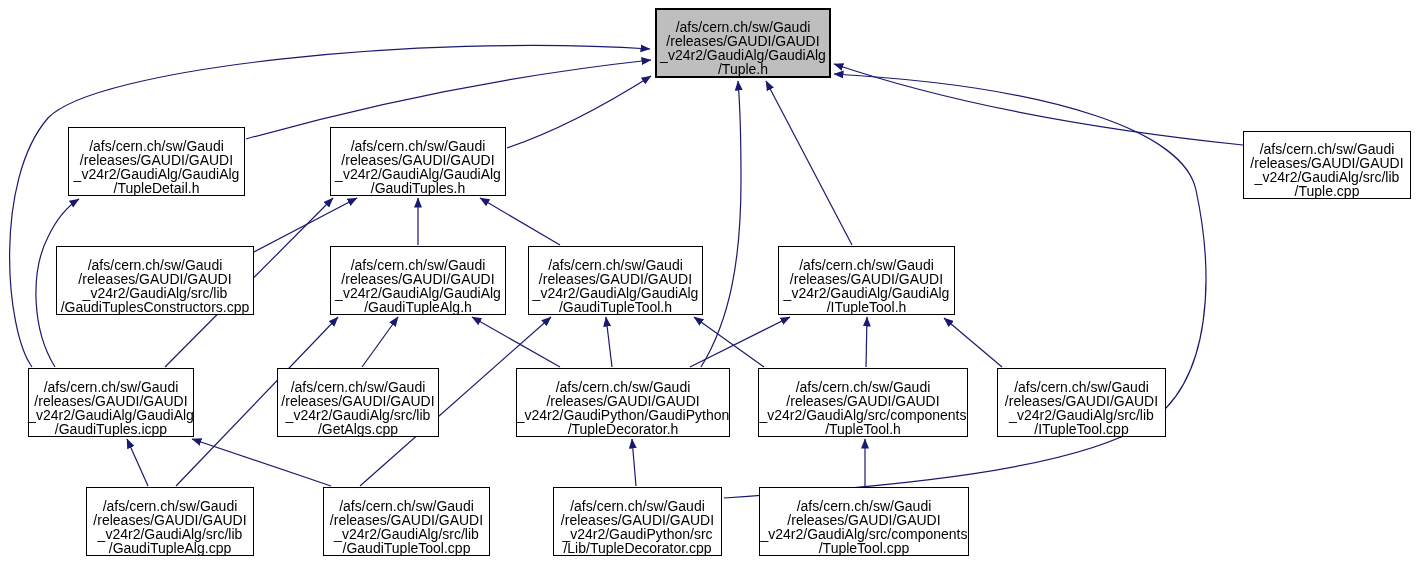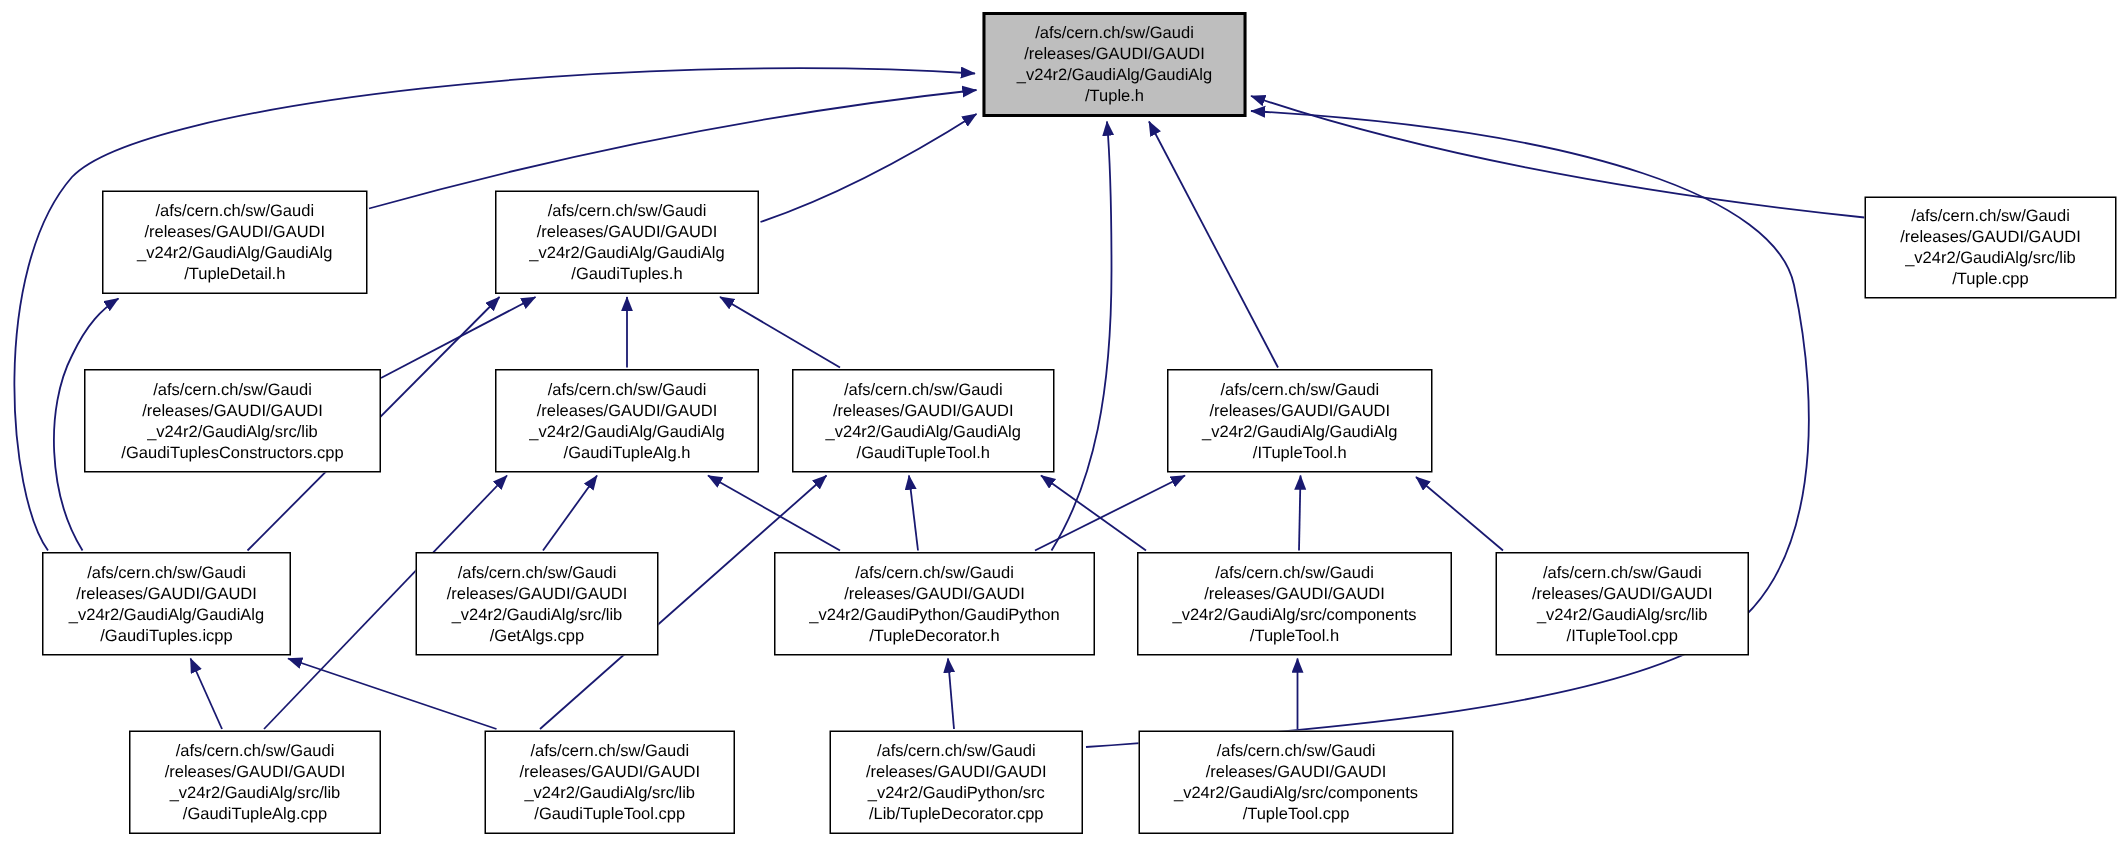--- a/index.html
+++ b/index.html
@@ -19,25 +19,25 @@
     position: absolute;
     left: 0;
     top: 0;
     pointer-events: none;
   }
   .node {
     position: absolute;
     box-sizing: border-box;
     border: 1px solid #000000;
     display: flex;
-    align-items: center;
+    align-items: flex-end;
     justify-content: center;
     text-align: center;
     white-space: pre-line;
-    font-size: 11px;
+    font-size: 14px;
     line-height: 14px;
     color: #000000;
     cursor: pointer;
     z-index: 2;
   }
   .node.root {
     border-width: 2px;
   }
   .edge {
     fill: none;

